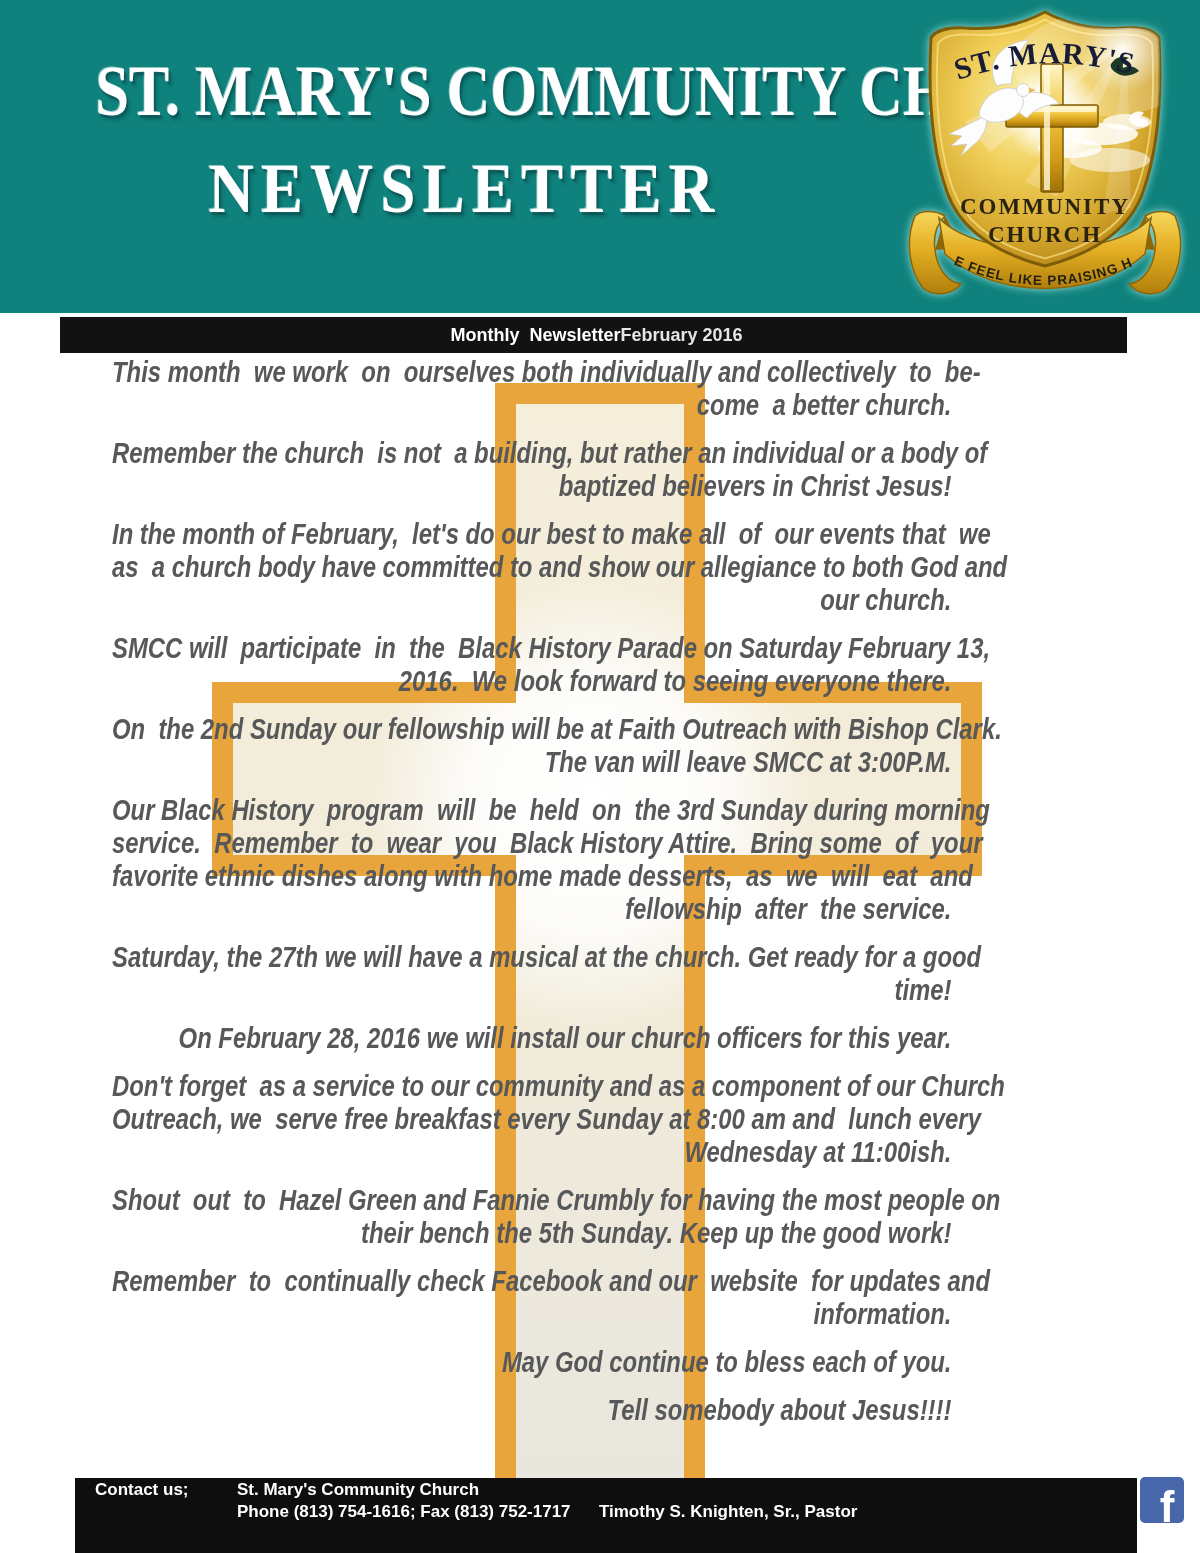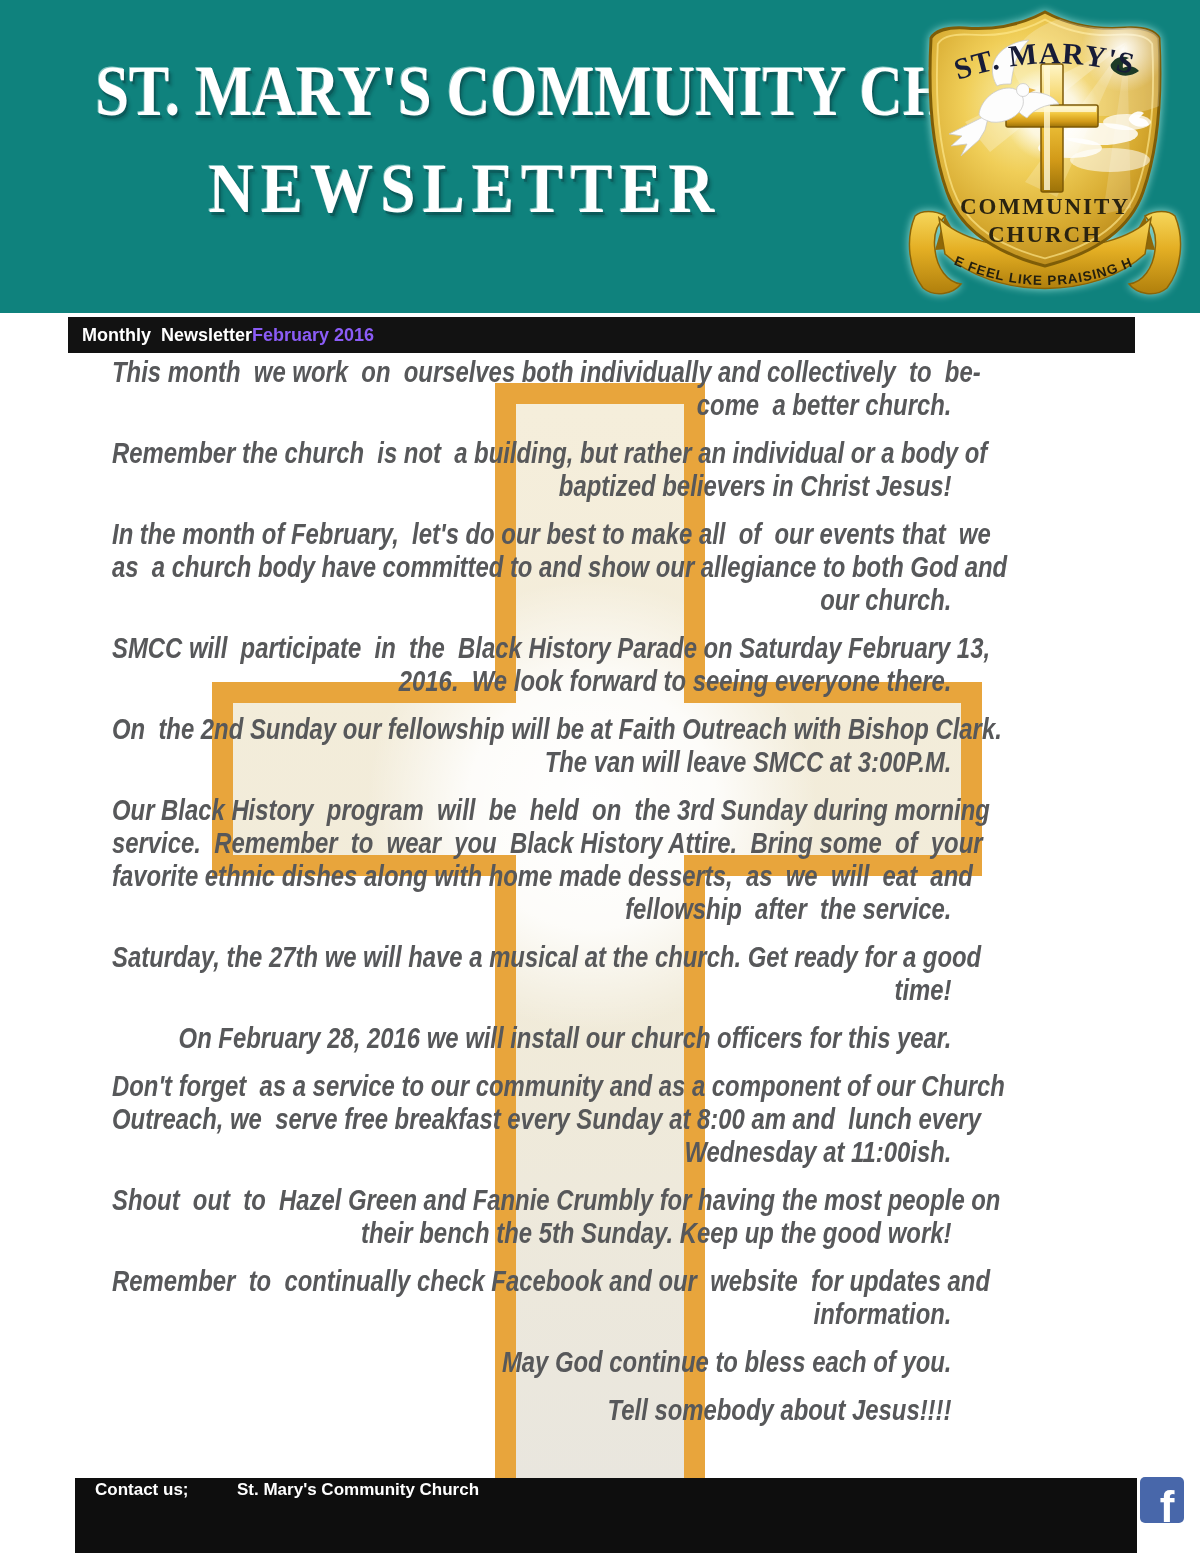--- a/index.html
+++ b/index.html
@@ -21,26 +21,26 @@
     text-shadow:2px 3px 0 rgba(12,74,76,.55), 4px 5px 3px rgba(8,56,58,.30),
                 -1px -1px 0 rgba(235,255,253,.55);
   }
   .title-line1 { font-size:72px; transform:scaleX(.84); transform-origin:50% 50%; }
   .title-line2 { font-size:70px; letter-spacing:8px; margin-top:16px;
                  transform:scaleX(.9); transform-origin:50% 50%; }
   .logo-svg { position:absolute; left:905px; top:2px; width:280px; height:310px; z-index:2;
               filter:drop-shadow(0 0 4px rgba(170,235,228,.85)); }
   
   .info-bar {
-    position:absolute; left:68px; top:317px; width:1067px; height:36px;
+    position:absolute; left:60px; top:317px; width:1067px; height:36px;
     background:#121212; z-index:3; display:flex; align-items:center;
-    justify-content:flex-start; box-sizing:border-box; padding:0 8px 0 14px;
+    justify-content:center; box-sizing:border-box; padding:0 8px 0 14px;
   }
   .info-left  { color:#fff; font-weight:700; font-size:18px; white-space:pre; }
-  .info-right { color:#8b5cf6; font-weight:700; font-size:18px; white-space:pre; }
+  .info-right { color:#e5e5e5; font-weight:700; font-size:18px; white-space:pre; }
   
   .watermark { position:absolute; left:0; top:0; width:1200px; height:1553px; z-index:1;
                pointer-events:none; }
   
   .body-text { position:absolute; left:112px; top:356px; width:1020px; z-index:2;text-align:right; }
   .body-text p {
     margin:0 0 15px 0; color:#57585A; white-space:pre;
     font-style:italic; font-weight:700; font-size:29px; line-height:33px;
     transform:scaleX(.823); transform-origin:0 0;
   }
@@ -221,18 +221,19 @@
     <p>Remember  to  continually check Facebook and our  website  for updates and
 information.</p>
     <p>May God continue to bless each of you.</p>
     <p>Tell somebody about Jesus!!!!</p>
   </div>
 
   <div class="footer-bar">
     <div class="footer-label">Contact us;</div>
     <div class="footer-lines">
       <div>St. Mary's Community Church</div>
+      <div>Phone (813) 754-1616; Fax (813) 752-1717      Timothy S. Knighten, Sr., Pastor</div>
     </div>
   </div>
 
   <div class="fb-icon">f</div>
 
 </div>
 
 </body></html>

